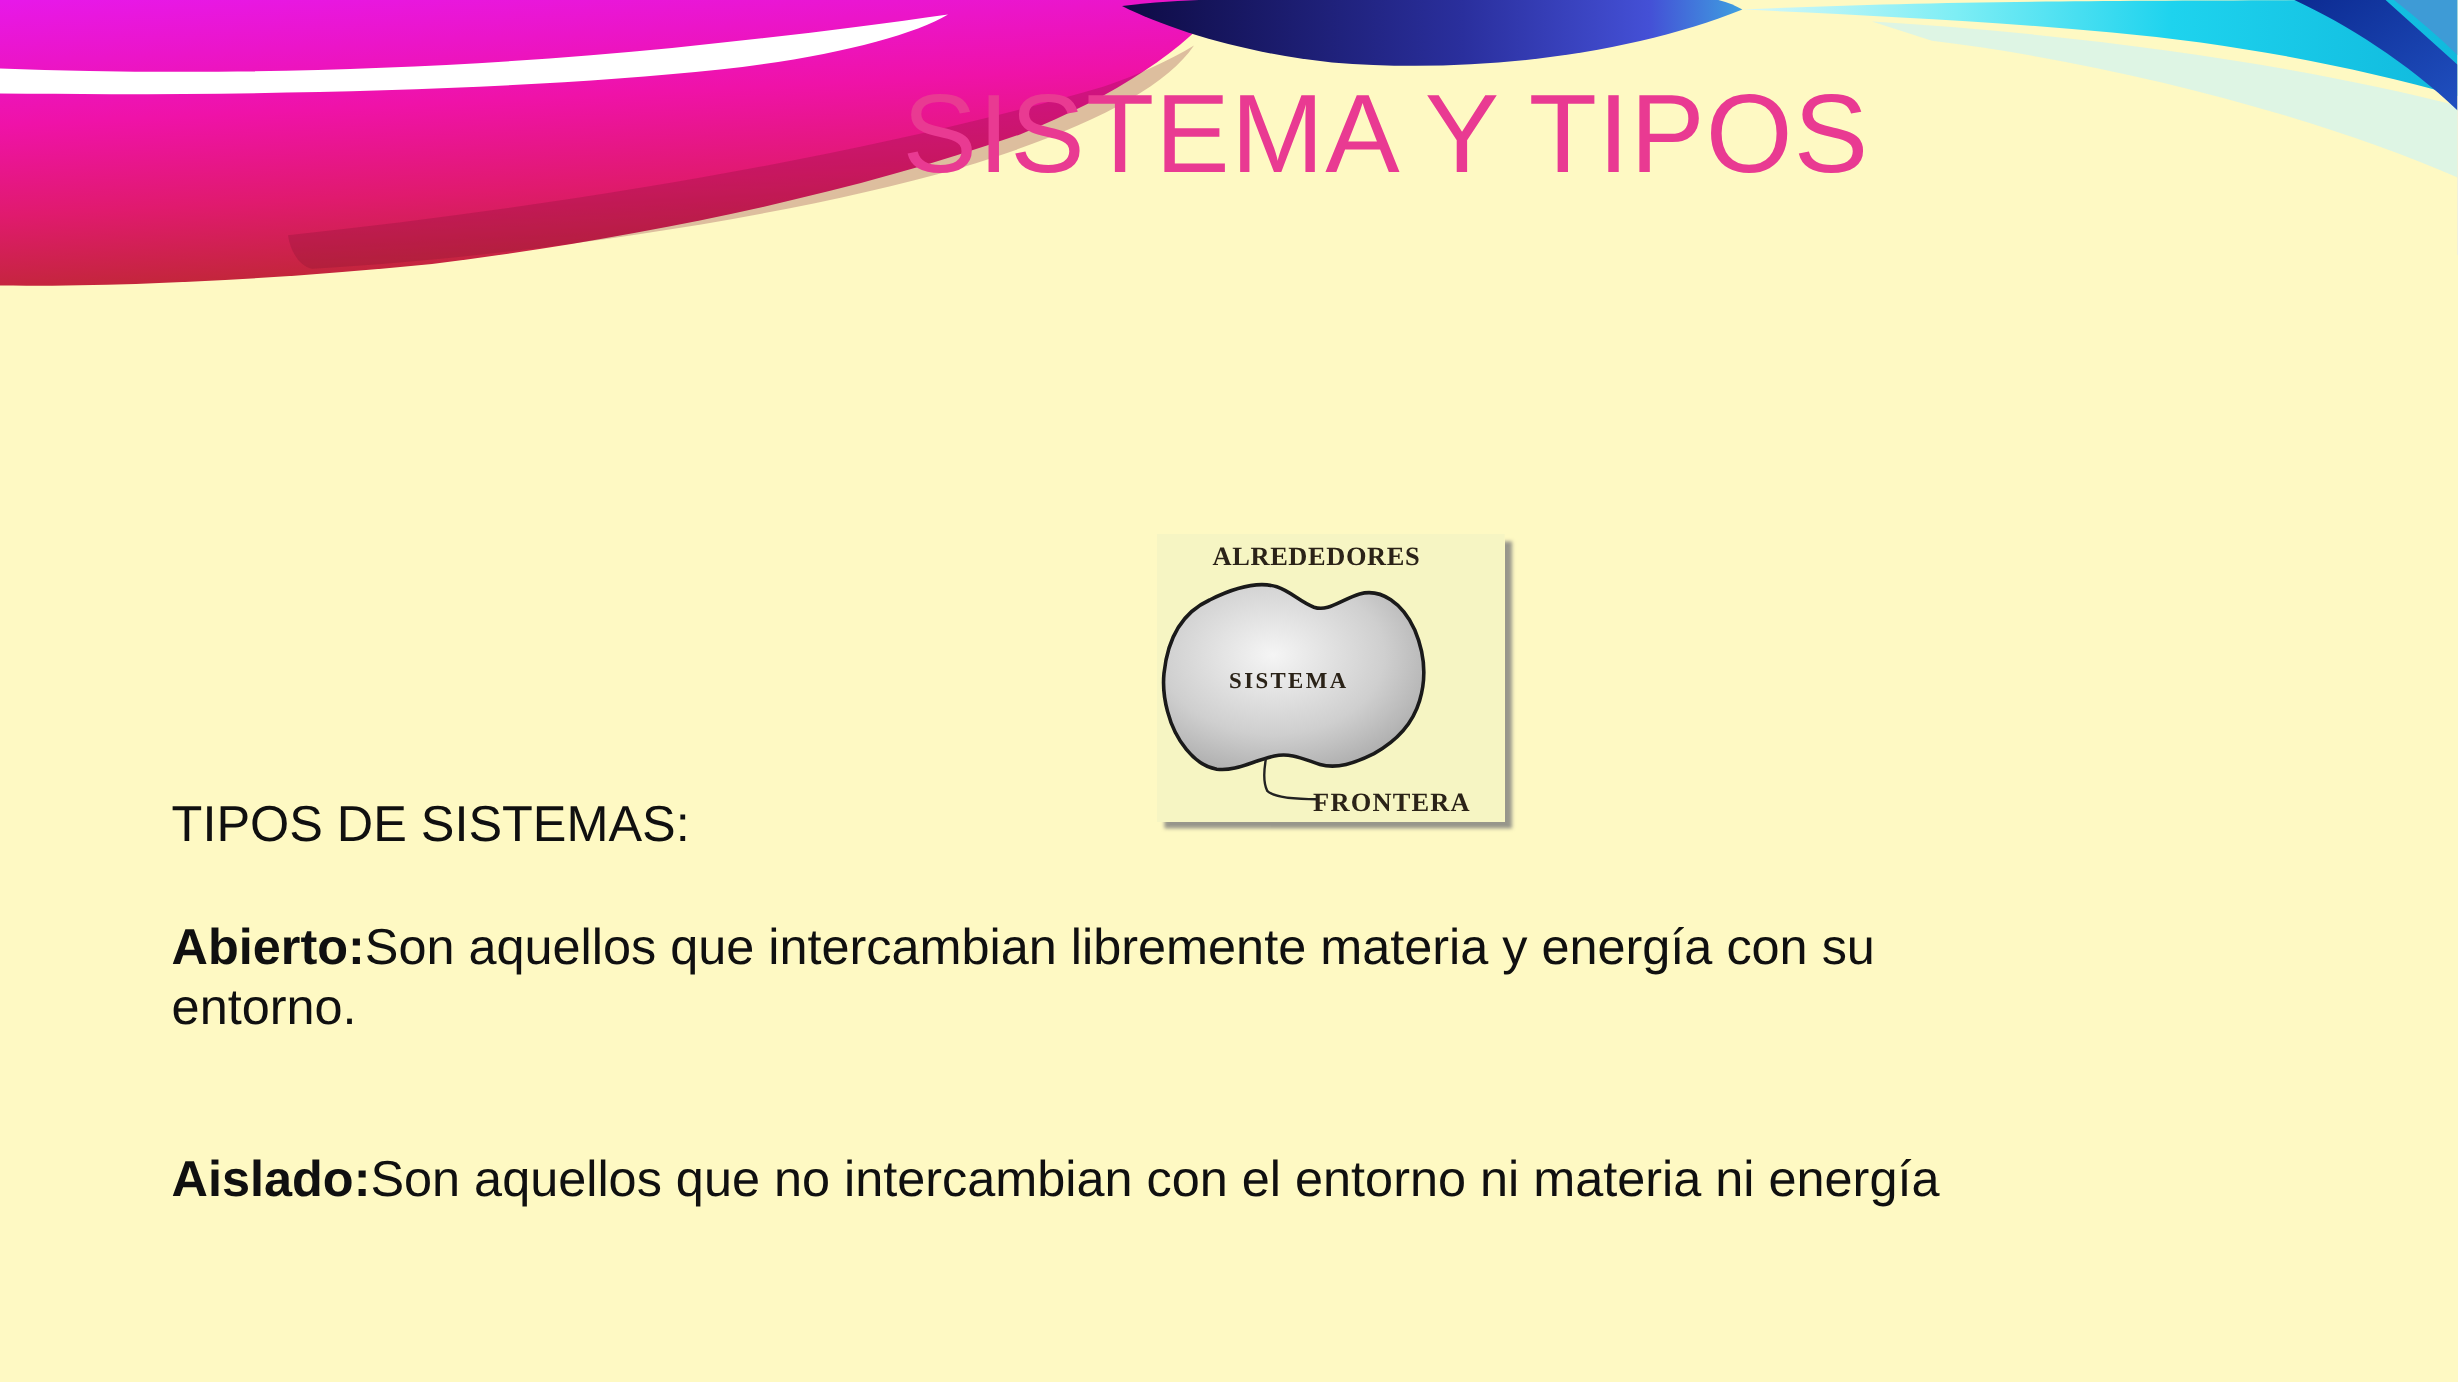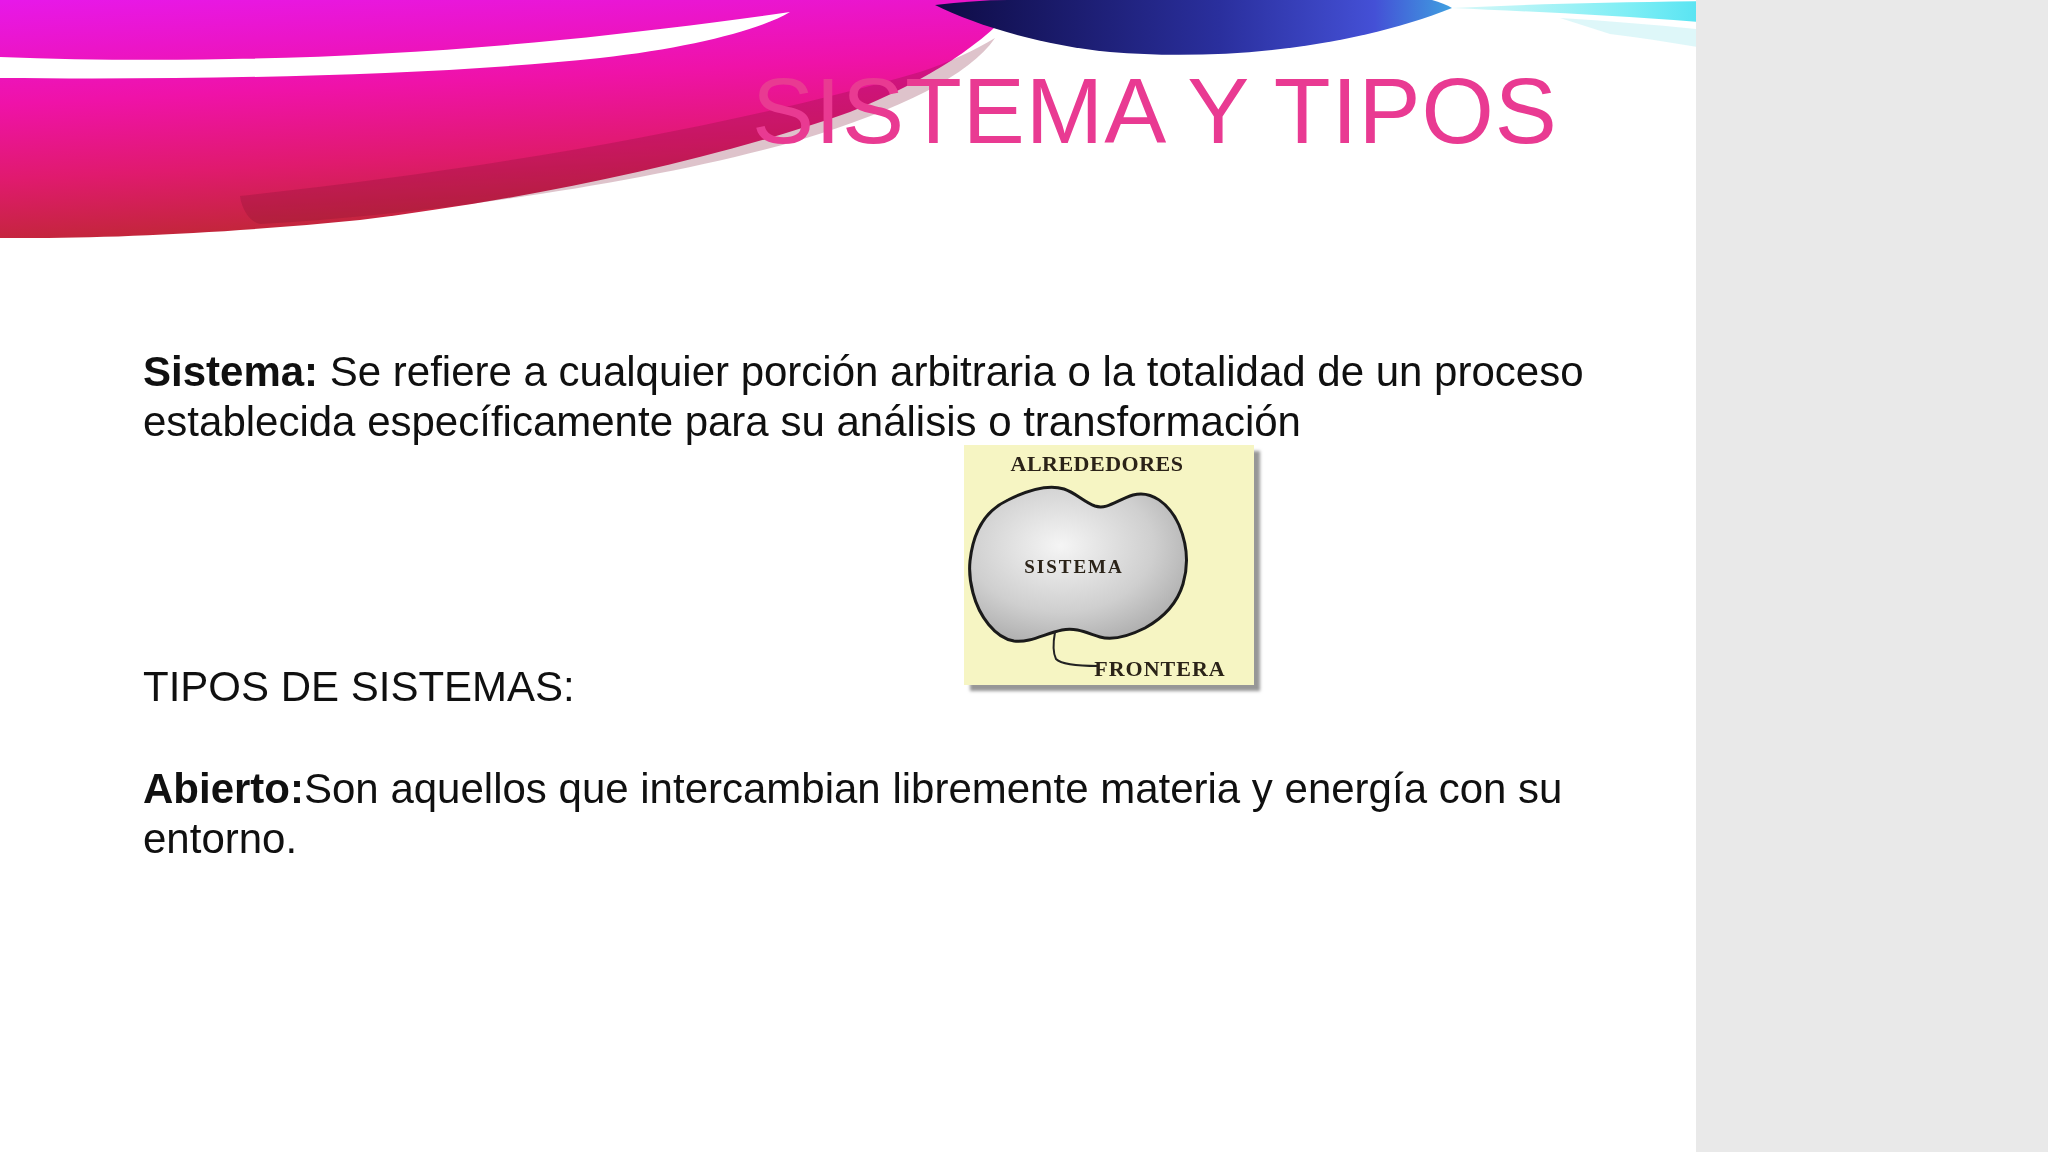--- a/index.html
+++ b/index.html
@@ -1,17 +1,17 @@
 <!DOCTYPE html>
 <html><head>
 <meta charset="utf-8">
 <style>
   html,body{margin:0;padding:0;background:#e9e9e9;}
   .slide{
-    position:relative;width:1696px;height:1152px;background:#ffffff;
+    position:relative;width:2048px;height:1152px;background:#fef9c3;
     overflow:hidden;font-family:"Liberation Sans","DejaVu Sans",sans-serif;
   }
   .wave{position:absolute;top:0;left:0;width:2048px;height:300px;display:block;}
   .title{
     position:absolute;top:58px;left:1155px;transform:translateX(-50%);
     margin:0;font-size:93px;font-weight:400;letter-spacing:1px;
     color:#e93a92;white-space:nowrap;
   }
   .para{
     position:absolute;left:143px;margin:0;
@@ -71,21 +71,20 @@
     <path d="M0,57 C180,64 380,58 560,40 C640,32 720,22 790,12 C760,30 690,48 600,58 C430,76 200,80 0,78 Z" fill="#ffffff"></path>
     <path d="M1008,0 L1432,0 C1440,2 1447,5 1452,8 C1360,45 1230,62 1110,52 C1040,45 975,25 935,5 C960,2 985,0 1008,0 Z" fill="url(#navyGrad)"></path>
     <path d="M1452,8 C1600,1 1750,0 2048,0 L2048,80 C1960,55 1860,36 1760,27 C1650,17 1540,12 1452,8 Z" fill="url(#cyanGrad)"></path>
     <path d="M1560,18 C1760,30 1930,58 2048,88 L2048,148 C1935,98 1760,52 1610,34 Z" fill="#cdf2f6" opacity="0.65"></path>
     <path d="M1912,0 L1988,0 L2048,54 L2048,92 C2006,52 1955,20 1912,0 Z" fill="url(#cornerNavy)"></path>
     <path d="M1995,0 L2048,0 L2048,46 C2032,30 2014,15 1995,0 Z" fill="#3e9bd6"></path>
   </svg>
 
   <h1 class="title">SISTEMA Y TIPOS</h1>
 
-  <p class="para p-sistema"><b>Sistema:</b><span> Se refiere a cualquier porción arbitraria o la totalidad de un proceso establecida específicamente para su análisis o transformación</span></p>
 
   <figure class="diagram">
     <svg viewBox="0 0 290 240">
       <defs>
         <radialGradient id="blobGrad" cx="42%" cy="38%" r="78%">
           <stop offset="0" stop-color="#f5f5f5"></stop>
           <stop offset="0.55" stop-color="#cfcfcf"></stop>
           <stop offset="1" stop-color="#9e9e9e"></stop>
         </radialGradient>
       </defs>
@@ -96,14 +95,15 @@
       <path d="M91,187 C89,198 89,208 92,214 C97,219 112,221 134,221" fill="none" stroke="#222222" stroke-width="2"></path>
       <text class="dia-label" x="196" y="231" text-anchor="middle" font-size="22" letter-spacing="1">FRONTERA</text>
     </svg>
   </figure>
 
   <h2 class="tipos">TIPOS DE SISTEMAS:</h2>
 
   <p class="para p-abierto"><b>Abierto:</b><span>Son aquellos que intercambian libremente materia y energía con su entorno.</span></p>
 
 
+  <p class="para p-aislado"><b>Aislado:</b><span>Son aquellos que no intercambian con el entorno ni materia ni energía</span></p>
 
 </div>
 
 </body></html>

